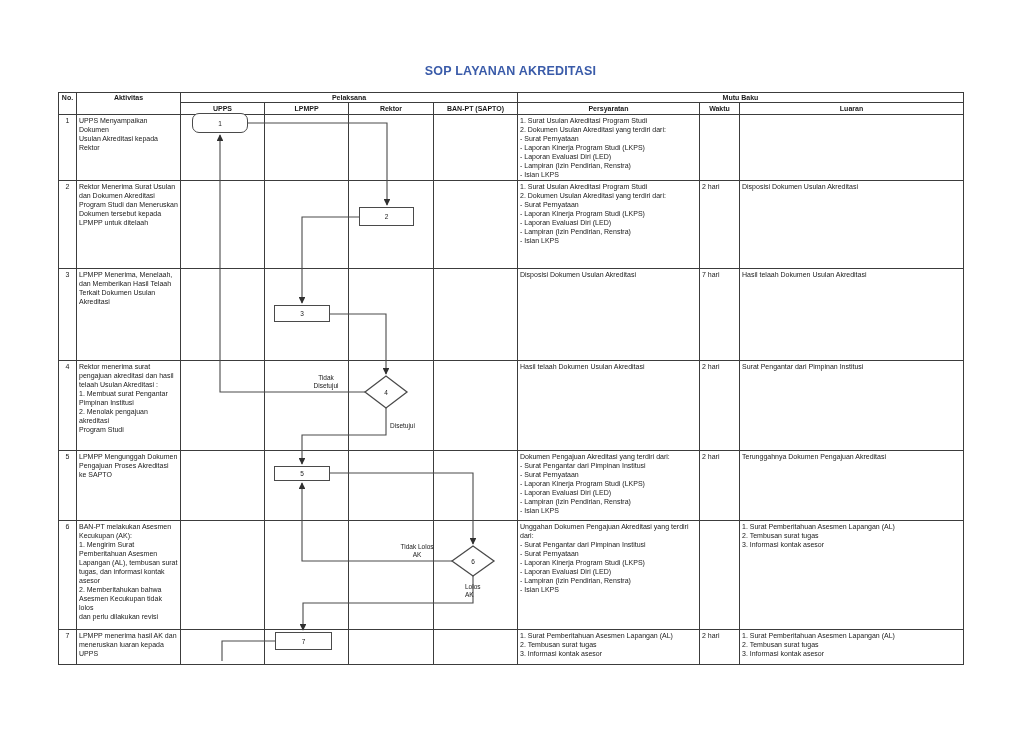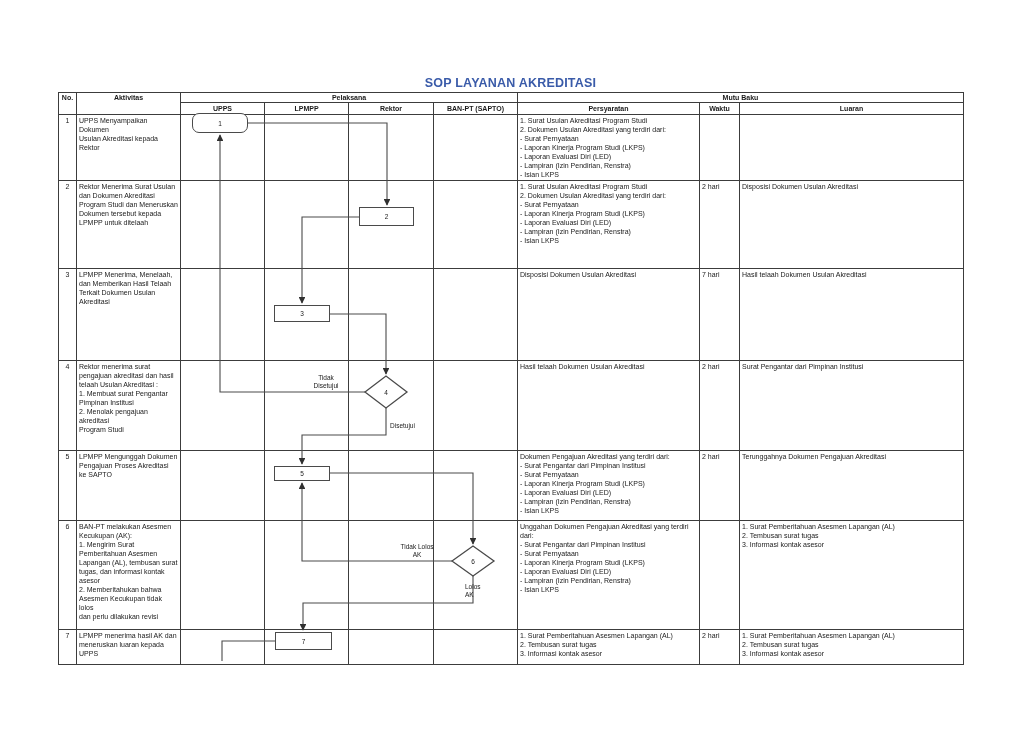--- a/index.html
+++ b/index.html
@@ -1,19 +1,19 @@
 <!DOCTYPE html>
 <html><head>
 <meta charset="utf-8">
 <style>
   * { margin:0; padding:0; box-sizing:border-box; }
   html,body { width:1024px; height:748px; background:#ffffff; font-family:"Liberation Sans", sans-serif; }
   .page { position:relative; width:1024px; height:748px; background:#ffffff; overflow:hidden; }
 
-  .doc-title { position:absolute; left:58px; top:76px; width:905px; text-align:center;
+  .doc-title { position:absolute; left:58px; top:64px; width:905px; text-align:center;
     font-size:12.5px; font-weight:bold; color:#3a5ba9; letter-spacing:.2px; }
 
   .sop-table { position:absolute; left:58px; top:92px; border-collapse:collapse; table-layout:fixed;
     width:905px; font-size:7px; color:#1a1a1a; }
   .sop-table td, .sop-table th { border:1px solid #3c3c3c; vertical-align:top; padding:1px 2px;
     line-height:9px; overflow:hidden; }
   .sop-table th { font-weight:bold; text-align:center; padding:0 1px; }
   .hdr-top th { height:10px; line-height:9px; }
   .hdr-sub th { height:12px; line-height:11px; }
   .cell-text { white-space:pre-line; }

